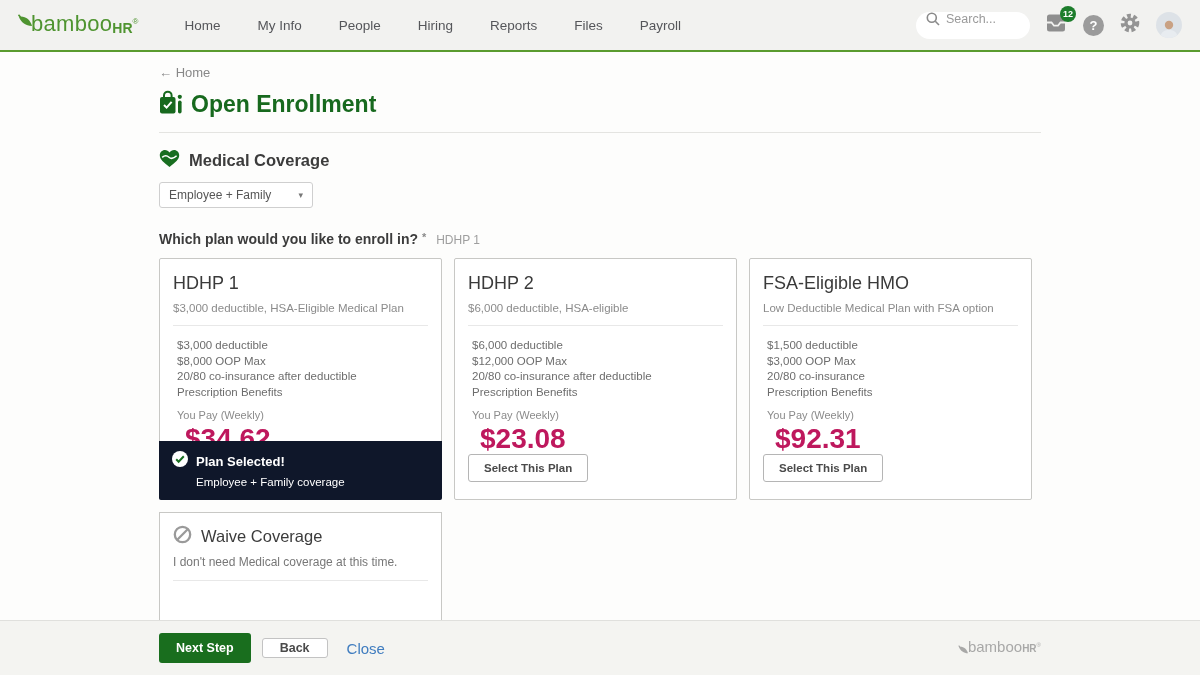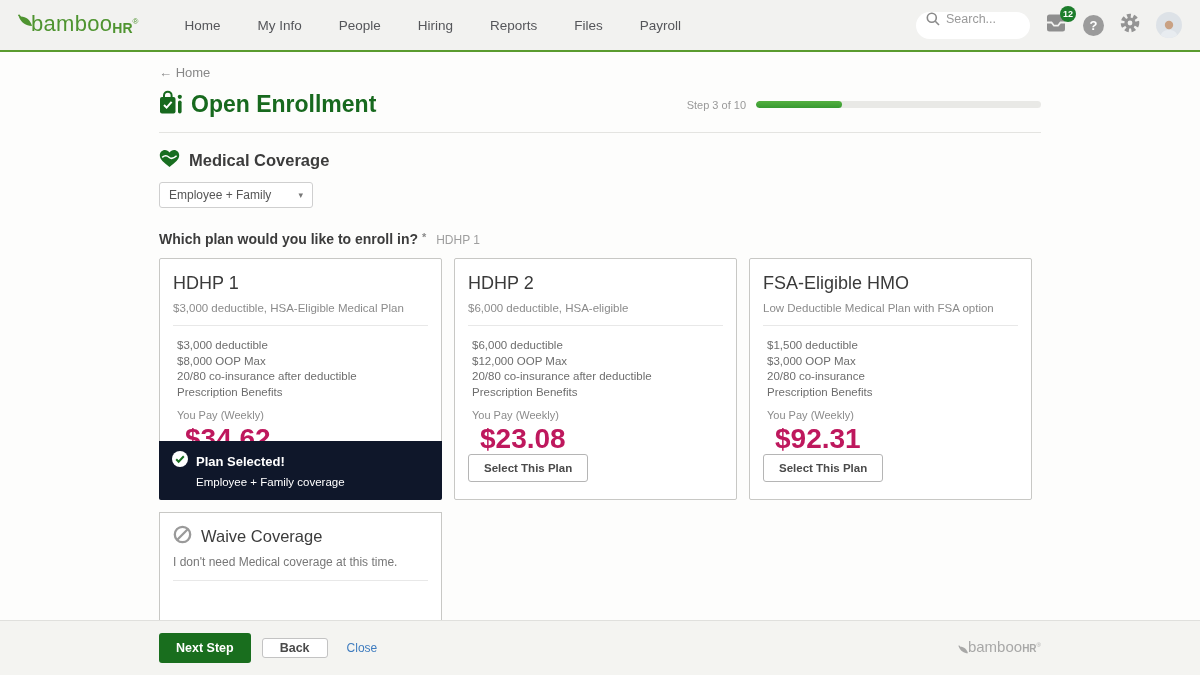--- a/index.html
+++ b/index.html
@@ -123,21 +123,21 @@
   .next-btn {
     background: #196e1e; color: #fff; border: none; border-radius: 3px;
     padding: 8px 17px; font-size: 12.5px; font-weight: bold;
     font-family: "Liberation Sans", sans-serif; cursor: pointer;
   }
   .back-btn {
     margin-left: 11px; background: #fff; color: #4a4a4a;
     border: 1px solid #c3c3c3; border-radius: 3px; padding: 2px 17px;
     font-size: 12.5px; font-weight: bold; font-family: "Liberation Sans", sans-serif; cursor: pointer;
   }
-  .close-link { margin-left: 19px; color: #3f7cbf; font-size: 12px; cursor: pointer; }
+  .close-link { margin-left: 19px; color: #3f7cbf; font-size: 15px; cursor: pointer; }
   .footer-logo { margin-left: auto; display: flex; align-items: flex-start; opacity: 0.85; }
   .footer-logo .f-text { font-size: 15px; color: #9b9b9b; line-height: 18px; }
   .footer-logo .f-hr { font-size: 10px; font-weight: bold; color: #9b9b9b; margin-top: 5px; }
   .footer-logo .f-reg { font-size: 6px; color: #9b9b9b; margin-top: 4px; }
 </style>
 </head>
 <body>
 
 <div class="topbar">
   <div class="logo">
@@ -207,26 +207,20 @@
       <span>
         <svg width="23" height="25" viewBox="0 0 23 25">
           <path d="M5 7.5 v-2 a3.8 3.8 0 0 1 7.6 0 v2" fill="none" stroke="#17691e" stroke-width="2"></path>
           <rect x="1" y="7" width="15.5" height="16.5" rx="2" fill="#17691e"></rect>
           <path d="M5 15 l2.6 2.6 L12.6 11.8" stroke="#fff" stroke-width="2" fill="none"></path>
           <rect x="19" y="10.5" width="3.6" height="13" rx="1.8" fill="#17691e"></rect>
           <circle cx="20.8" cy="6.8" r="2.1" fill="#17691e"></circle>
         </svg>
       </span>
       <h1 class="page-title">Open Enrollment</h1>
-    </div>
-    <div class="progress-wrap">
-      <span class="step-label">Step 3 of 10</span>
-      <div class="progress-track">
-        <div class="progress-fill" style="width: 30%;"></div>
-      </div>
     </div>
   </div>
 
   <div class="page-divider"></div>
 
   <div class="section-row">
     <span>
       <svg width="21" height="19" viewBox="0 0 21 19">
         <path d="M10.5 18 C4.5 13.5 0.8 10.4 0.8 6.3 C0.8 3.3 3.1 1 5.9 1 C7.8 1 9.5 2 10.5 3.6 C11.5 2 13.2 1 15.1 1 C17.9 1 20.2 3.3 20.2 6.3 C20.2 10.4 16.5 13.5 10.5 18 Z" fill="#186e20"></path>
         <path d="M3.2 8.4 C6 5.8 8 6.3 10 8.2 C12 10.1 14.6 9.6 17.6 6.7" stroke="#fff" stroke-width="1.5" fill="none"></path>

